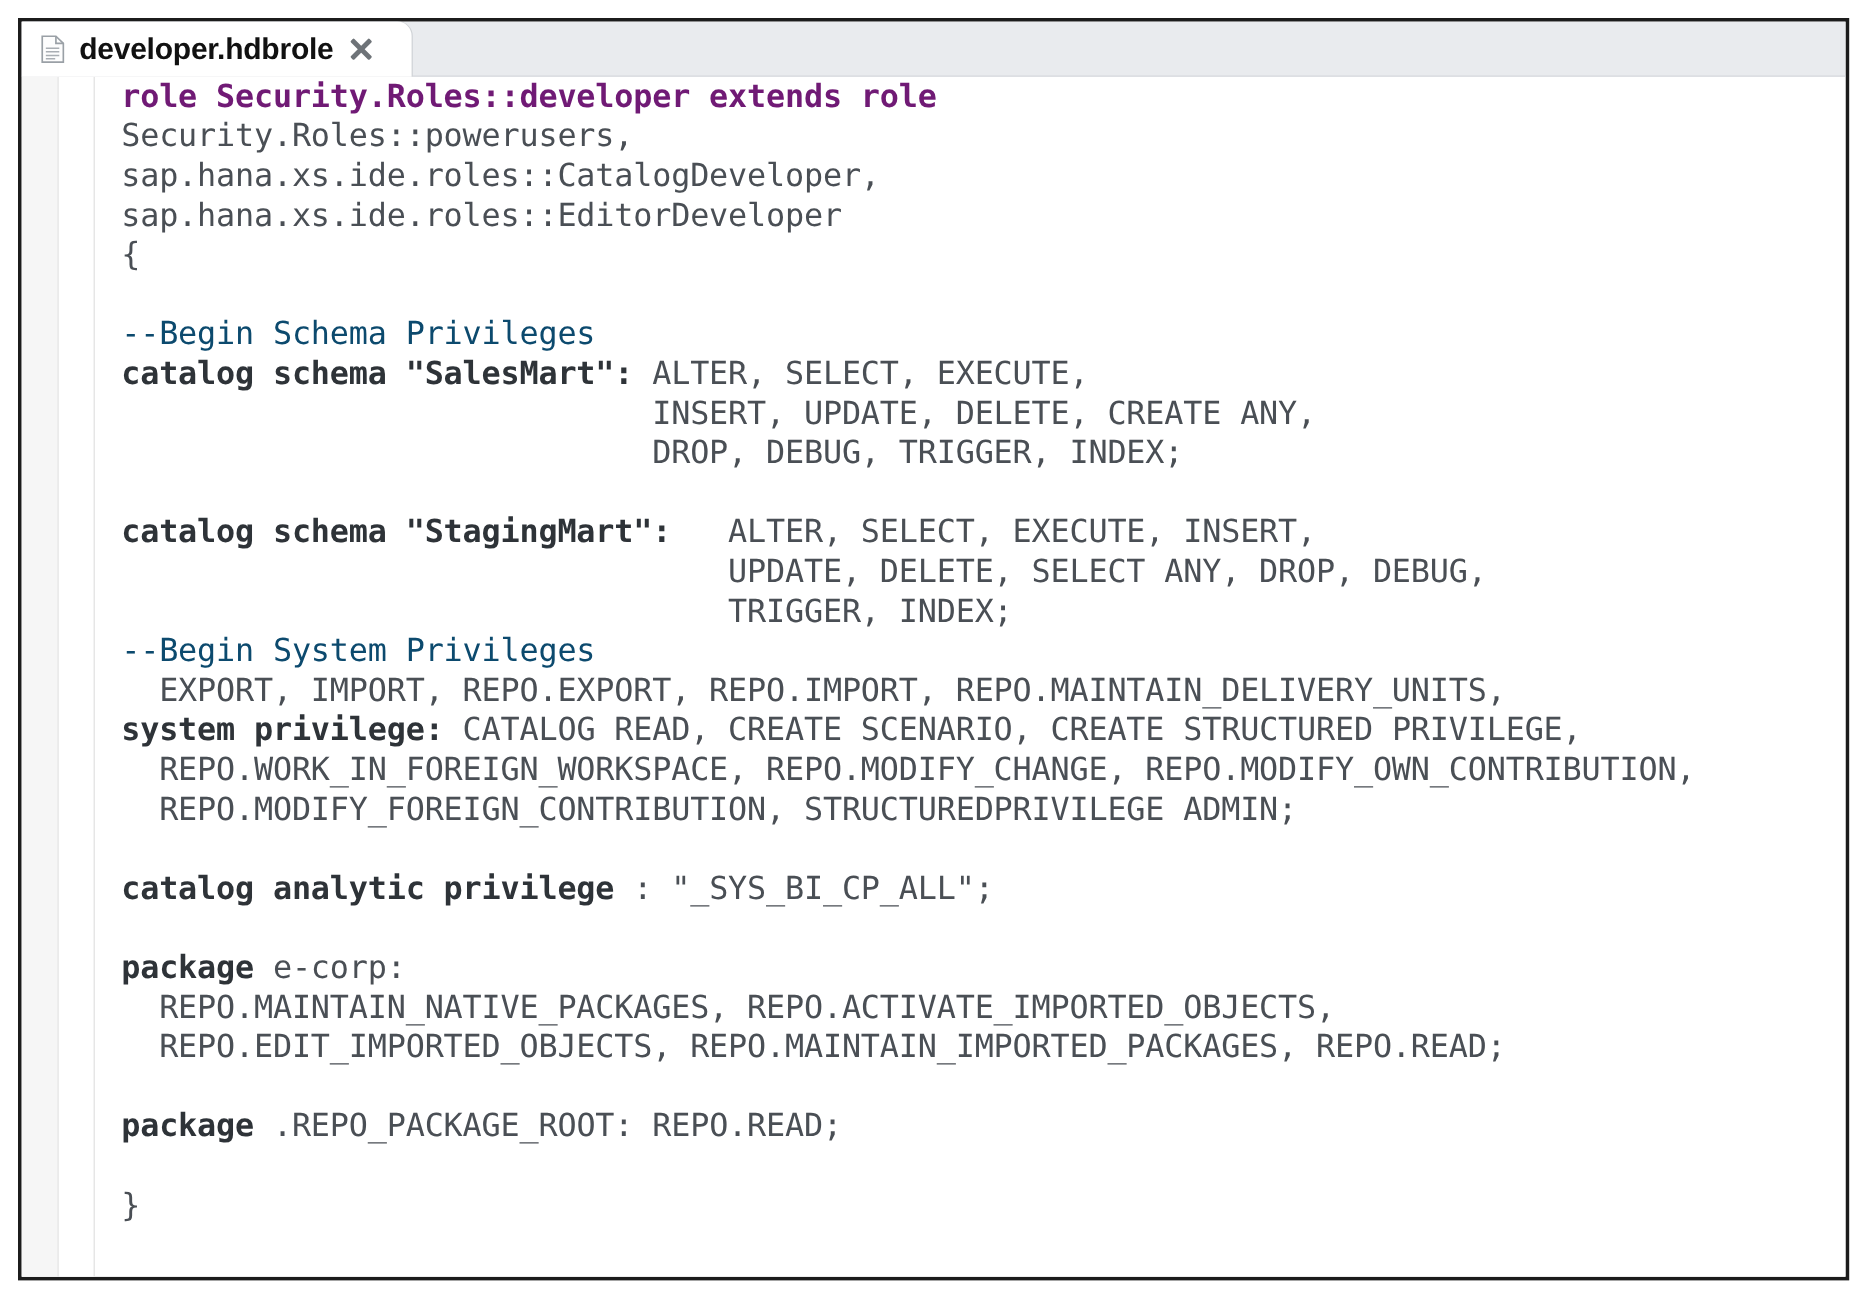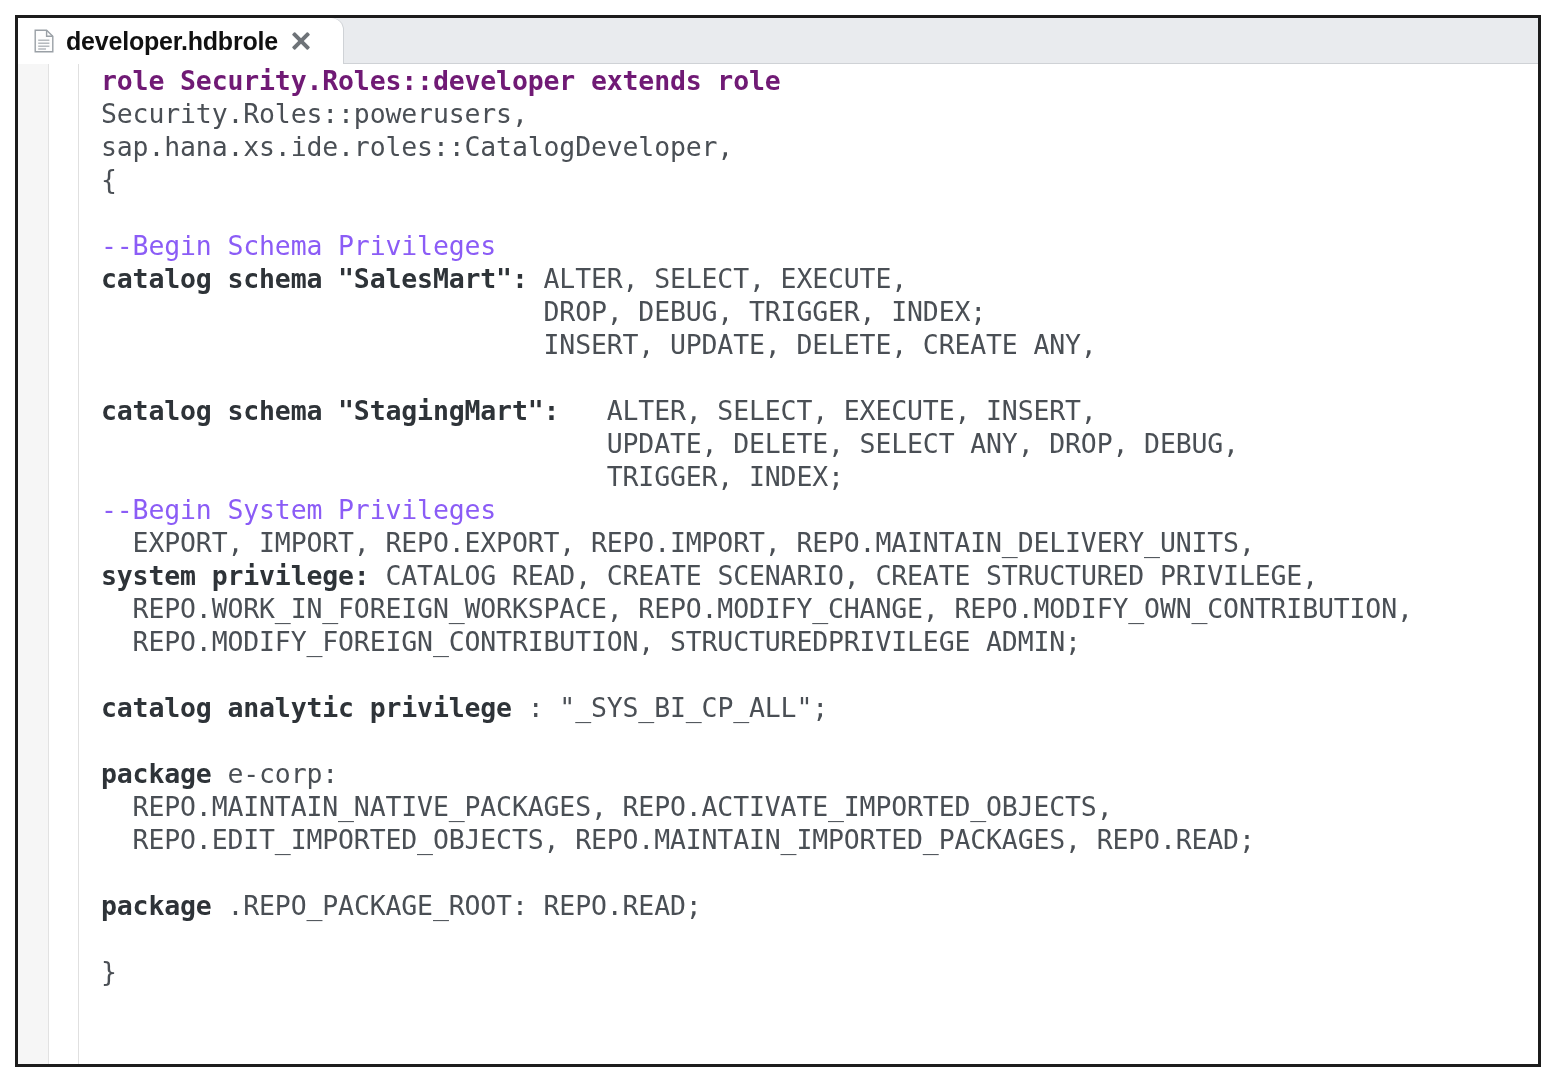--- a/index.html
+++ b/index.html
@@ -133,21 +133,21 @@
     line-height: 33px;
     font-family: "DejaVu Sans Mono", monospace;
     font-size: 26.5px;
     color: #4a4f55;
     white-space: pre;
     padding-left: 22px;
     box-sizing: border-box;
     letter-spacing: -0.15px;
   }
   .code-line.kw { font-weight: bold; color: #701a75; }
-  .code-line.comment { color: #8b5cf6; }
+  .code-line.comment { color: #0c4a6e; }
   .code-line .kw { font-weight: bold; color: #2e3338; }
 </style>
 </head>
 <body>
 
 <div id="editor-window">
 
   <div id="tab-bar">
     <div class="tab" id="active-tab" style="width: 325px;">
       <svg class="tab-doc-icon" viewBox="0 0 20 24">
@@ -165,26 +165,27 @@
     </div>
   </div>
 
   <div id="editor-body">
     <div id="annotation-ruler"></div>
     <div id="folding-gutter"></div>
     <div id="code-area">
         <div class="code-line kw">role Security.Roles::developer extends role</div>
         <div class="code-line">Security.Roles::powerusers,</div>
         <div class="code-line">sap.hana.xs.ide.roles::CatalogDeveloper,</div>
+        <div class="code-line">sap.hana.xs.ide.roles::EditorDeveloper</div>
         <div class="code-line">{</div>
         <div class="code-line"></div>
         <div class="code-line comment">--Begin Schema Privileges</div>
         <div class="code-line"><span class="kw">catalog schema "SalesMart":</span><span> ALTER, SELECT, EXECUTE,</span></div>
+        <div class="code-line">                            INSERT, UPDATE, DELETE, CREATE ANY,</div>
         <div class="code-line">                            DROP, DEBUG, TRIGGER, INDEX;</div>
-        <div class="code-line">                            INSERT, UPDATE, DELETE, CREATE ANY,</div>
         <div class="code-line"></div>
         <div class="code-line"><span class="kw">catalog schema "StagingMart":</span><span>   ALTER, SELECT, EXECUTE, INSERT,</span></div>
         <div class="code-line">                                UPDATE, DELETE, SELECT ANY, DROP, DEBUG,</div>
         <div class="code-line">                                TRIGGER, INDEX;</div>
         <div class="code-line comment">--Begin System Privileges</div>
         <div class="code-line">  EXPORT, IMPORT, REPO.EXPORT, REPO.IMPORT, REPO.MAINTAIN_DELIVERY_UNITS,</div>
         <div class="code-line"><span class="kw">system privilege:</span><span> CATALOG READ, CREATE SCENARIO, CREATE STRUCTURED PRIVILEGE,</span></div>
         <div class="code-line">  REPO.WORK_IN_FOREIGN_WORKSPACE, REPO.MODIFY_CHANGE, REPO.MODIFY_OWN_CONTRIBUTION,</div>
         <div class="code-line">  REPO.MODIFY_FOREIGN_CONTRIBUTION, STRUCTUREDPRIVILEGE ADMIN;</div>
         <div class="code-line"></div>

